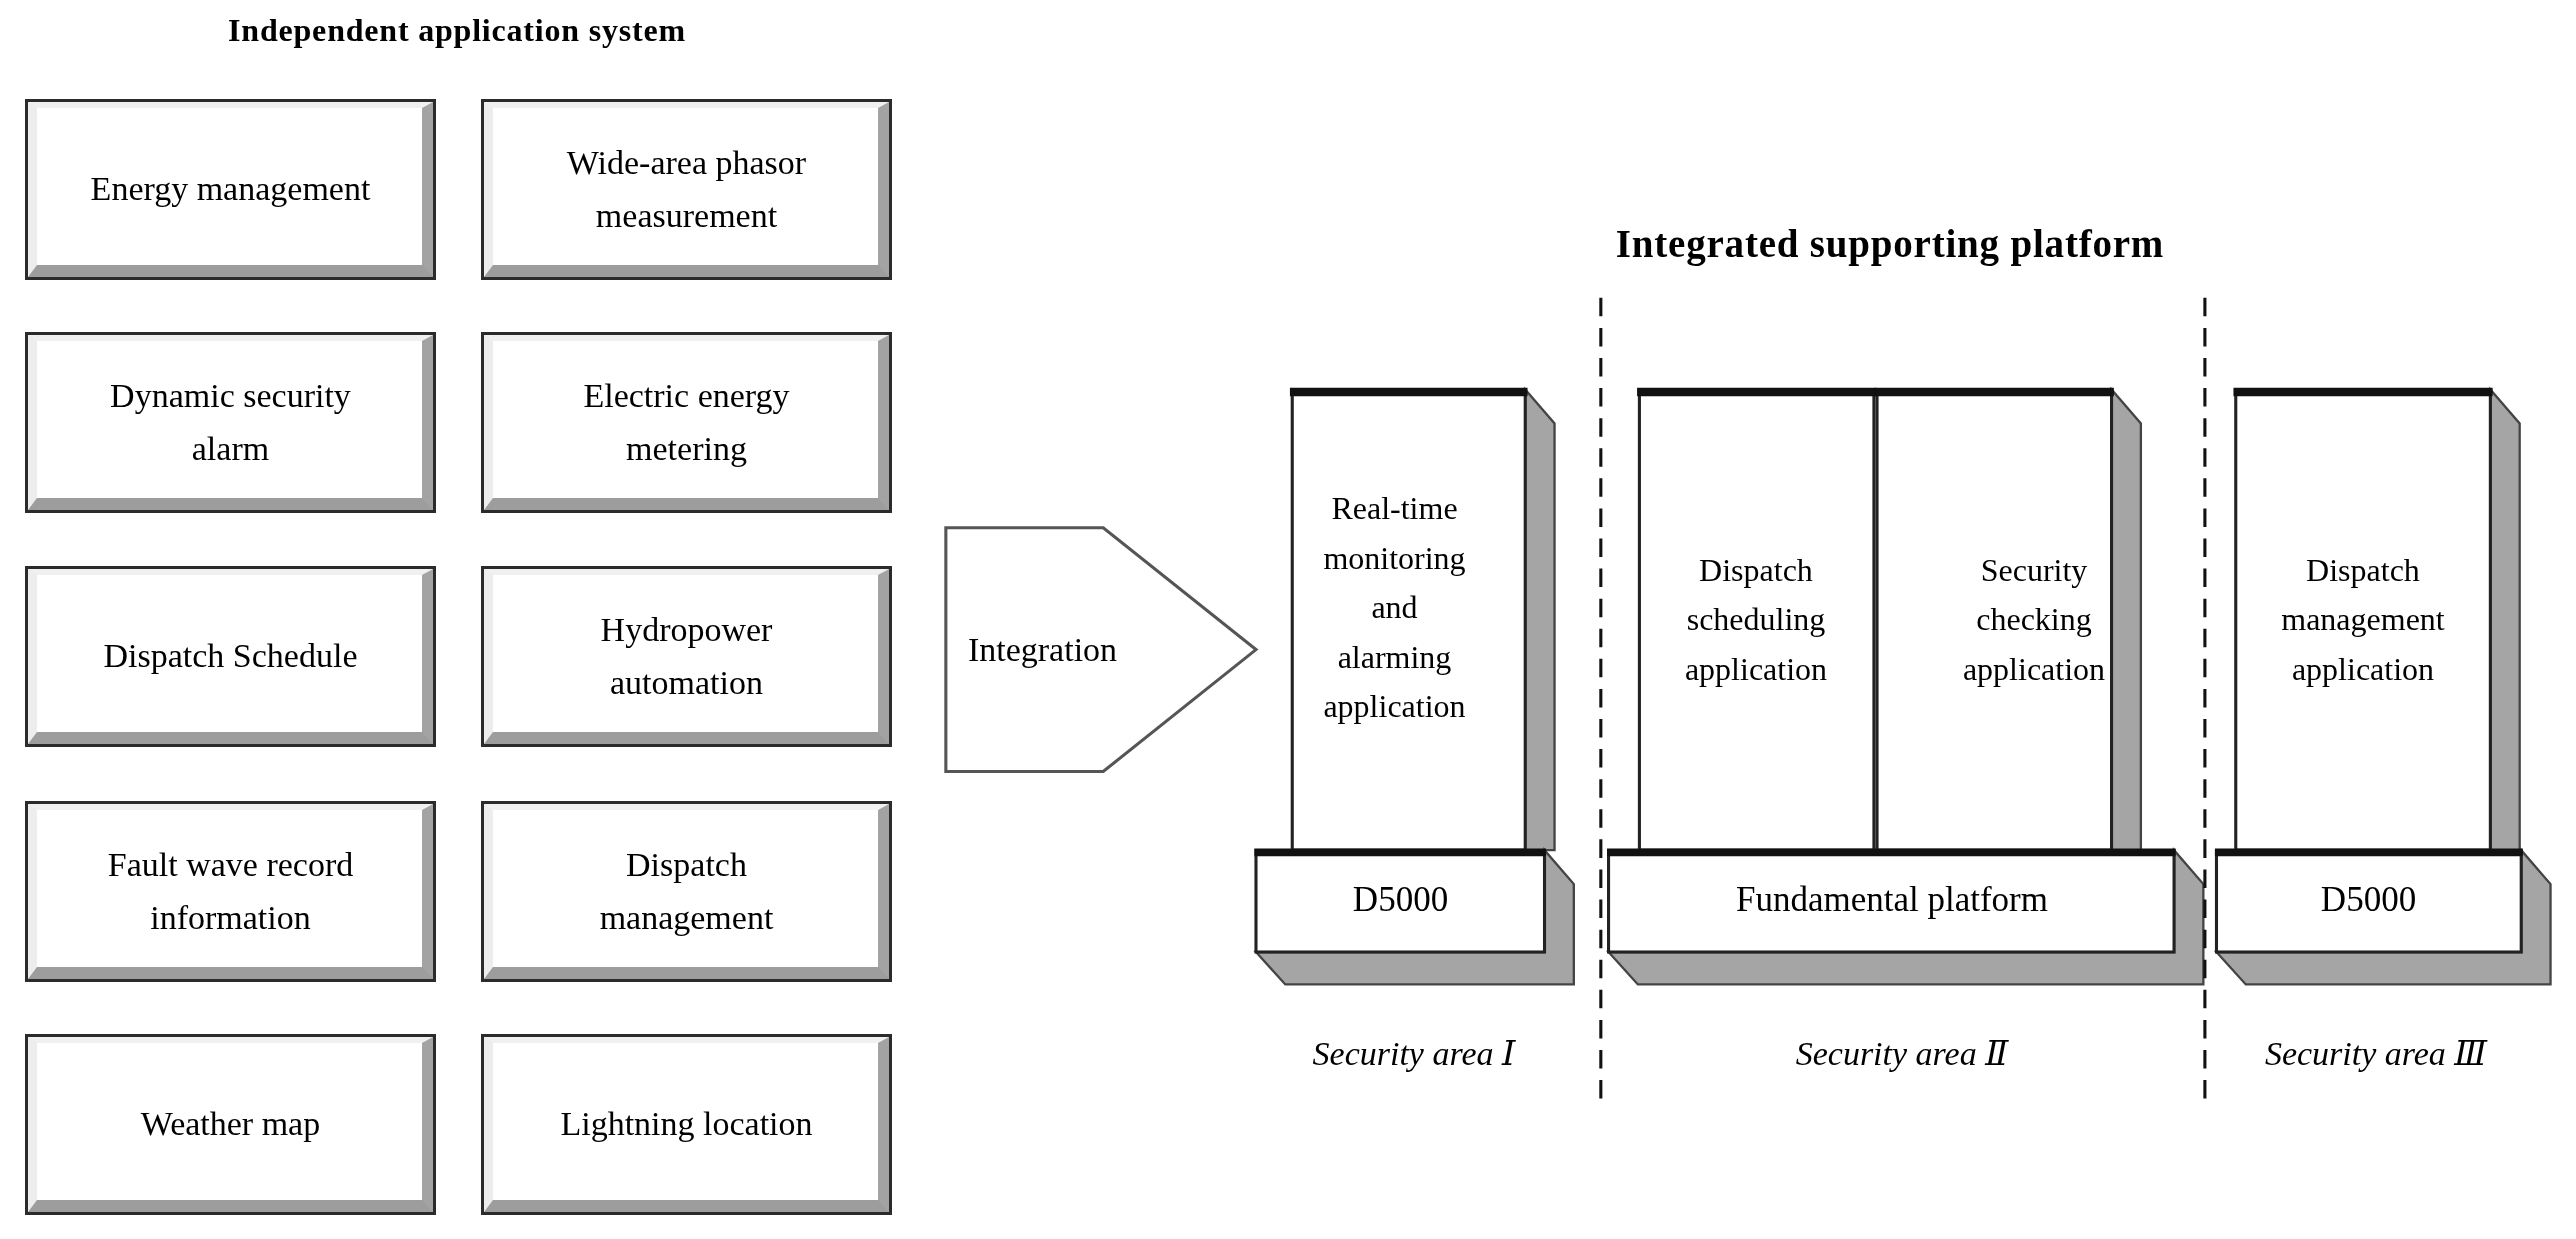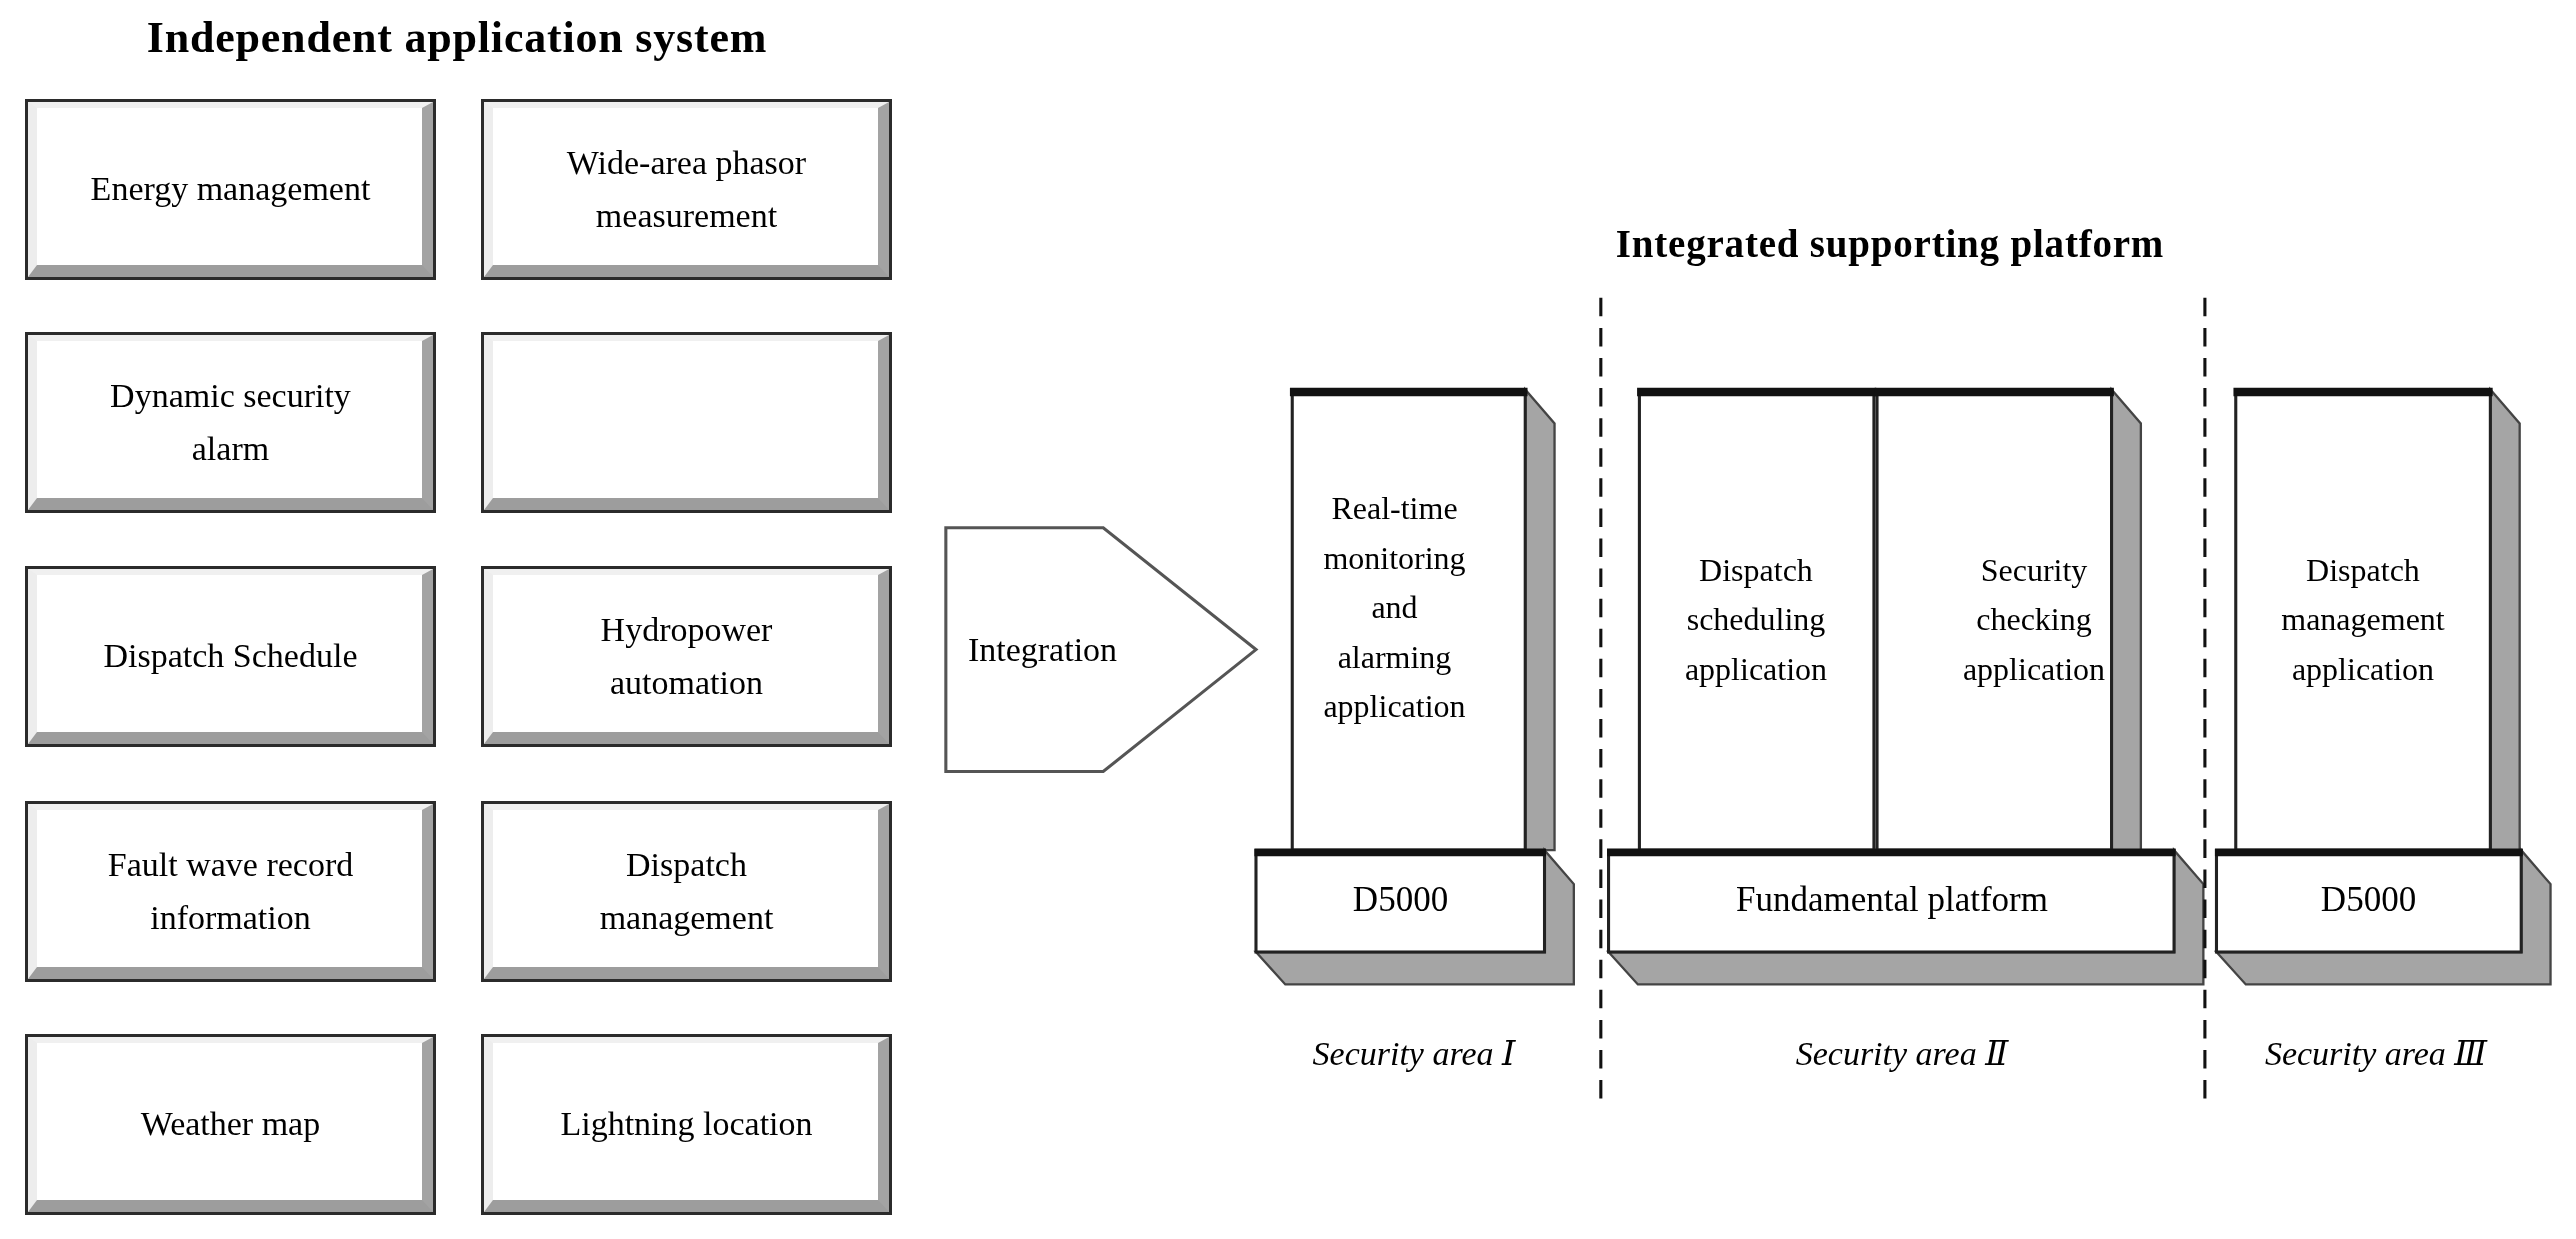--- a/index.html
+++ b/index.html
@@ -9,21 +9,21 @@
     background:#ffffff;
     font-family:"Liberation Serif","DejaVu Serif",serif;
     color:#000;
     overflow:hidden;
   }
   .shapes{position:absolute;left:0;top:0;}
 
   
   .lp-title{
     position:absolute;left:23px;top:12.3px;width:868px;
-    text-align:center;font-size:44px;font-weight:bold;
+    text-align:center;font-size:32px;font-weight:bold;
     letter-spacing:0.8px;
   }
   .app-box{
     position:absolute;width:411px;height:181px;
     background:#ffffff;border:3.1px solid #2b2b2b;border-bottom-width:3.9px;
     box-sizing:border-box;
   }
   .app-box .bevel{
     position:absolute;left:0;top:0;right:0;bottom:0;
     border-style:solid;
@@ -132,20 +132,22 @@
     <div class="box-label">Wide-area phasor
 measurement</div>
   </div>
   <div class="app-box b2">
     <div class="bevel"></div>
     <div class="box-label">Dynamic security
 alarm</div>
   </div>
   <div class="app-box b3">
     <div class="bevel"></div>
+    <div class="box-label">Electric energy
+metering</div>
   </div>
   <div class="app-box b4">
     <div class="bevel"></div>
     <div class="box-label">Dispatch Schedule</div>
   </div>
   <div class="app-box b5">
     <div class="bevel"></div>
     <div class="box-label">Hydropower
 automation</div>
   </div>

